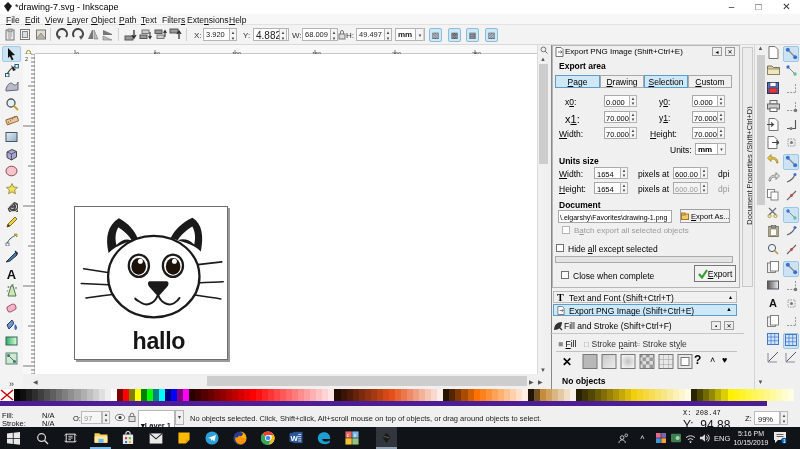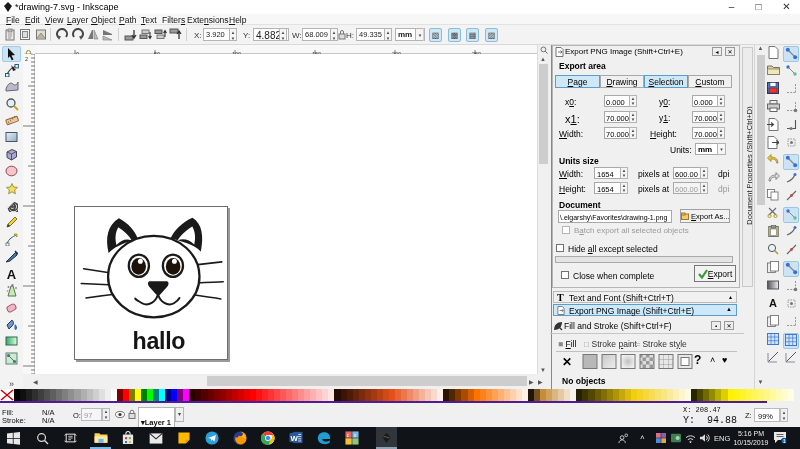--- a/index.html
+++ b/index.html
@@ -41,21 +41,21 @@
 
 #rightpanel { left:548px; top:45px; width:252px; height:344px; background:#f0f0f0; font-size:8px; color:#000;}
 .field { position:absolute; background:#fff; border:1px solid #a9a9a9; font-size:8px; color:#000; }
 .btn { position:absolute; background:#f2f2f2; border:1px solid #a0a0a0; font-size:8.5px; color:#000; text-align:center; }
 .bold { font-weight:bold; }
 .chk { position:absolute; width:8px; height:8px; background:#fff; border:1px solid #707070; }
 
 #palette { left:0px; top:389px; width:795px; height:12px; display:flex; }
 #palette div { flex:1 0 auto; height:12px; }
 
-#statusbar { left:0; top:401px; width:767px; height:26px; background:#f0f0f0; font-size:7.5px; color:#111; border-top:2px solid #4c1d95;}
+#statusbar { left:0; top:401px; width:767px; height:26px; background:#f0f0f0; font-size:7.5px; color:#111; border-top:5px solid #4c1d95;}
 
 #taskbar { left:0; top:427px; width:800px; height:22px; background:#101418; }
 .tico { position:absolute; top:3px; }
 </style>
 </head>
 <body>
 
 <div class="abs" id="titlebar">
   <svg style="position:absolute;left:3px;top:2px" width="10" height="10" viewBox="0 0 10 10">
       <path d="M5 0 L9 4 L5 10 L1 4 Z" fill="#1a1a1a"></path>
@@ -137,21 +137,21 @@
   <div class="tbfield" style="left:253px;width:36px;font-size:10px">4.882</div>
     <div class="spin" style="left:279px">▴<br>▾</div>
   <span class="tblab" style="left:292px">W:</span>
   <div class="tbfield" style="left:302px;width:29px;font-size:7.5px">68.009</div>
     <div class="spin" style="left:330px">▴<br>▾</div>
   <svg class="tbico" style="left:338px;width:8px" viewBox="0 0 8 13">
       <rect x="1" y="6" width="6" height="5" fill="#ddd" stroke="#777"></rect>
       <path d="M2.5 6 V4 a1.5 1.5 0 0 1 3 0 V6" fill="none" stroke="#777"></path>
     </svg>
   <span class="tblab" style="left:346px">H:</span>
-  <div class="tbfield" style="left:356px;width:29px;font-size:7.5px">49.335</div>
+  <div class="tbfield" style="left:356px;width:29px;font-size:7.5px">49.497</div>
     <div class="spin" style="left:384px">▴<br>▾</div>
   <div class="tbfield" style="left:395px;width:21px;font-weight:bold">mm</div>
   <div class="spin" style="left:415px;width:10px;line-height:12px">▾</div>
   <div class="tbsep" style="left:423px"></div>
   <div class="bluebtn" style="left:429px">▧</div>
   <div class="bluebtn" style="left:448px">▩</div>
   <div class="bluebtn" style="left:466px">▦</div>
   <div class="bluebtn" style="left:485px">▨</div>
 </div>
 
@@ -761,22 +761,23 @@
   <svg style="position:absolute;left:115px;top:7px" width="10" height="9" viewBox="0 0 10 9">
       <ellipse cx="5" cy="4.5" rx="4.5" ry="3" fill="#fff" stroke="#555" stroke-width="0.8"></ellipse>
       <circle cx="5" cy="4.5" r="1.6" fill="#333"></circle>
     </svg>
   <svg style="position:absolute;left:128px;top:6px" width="8" height="10" viewBox="0 0 8 10">
       <rect x="1" y="4.5" width="6" height="5" fill="#ddd" stroke="#777"></rect>
       <path d="M2.2 4.5 V3 a1.8 1.8 0 0 1 3.6 0 V4.5" fill="none" stroke="#777"></path>
     </svg>
   <div style="position:absolute;left:138px;top:4px;width:37px;height:15px;background:#fff;border:1px solid #b5b5b5;padding:10px 2px"><b>▾Layer 1</b></div>
   <div class="spin" style="left:175px;top:4px;width:9px;height:15px;line-height:13px;position:absolute;background:#f0f0f0;border:1px solid #b5b5b5;font-size:6px;text-align:center">▾</div>
+  <span style="position:absolute;left:190px;top:8px;color:#222">No objects selected. Click, Shift+click, Alt+scroll mouse on top of objects, or drag around objects to select.</span>
   <span style="position:absolute;left:683px;top:3px;font-family:'Liberation Mono',monospace;font-size:7px">X: 208.47</span>
-  <span style="position:absolute;left:683px;top:12px;font-family:Liberation Mono, monospace;font-size:10px">Y:&nbsp;&nbsp;94.88</span>
+  <span style="position:absolute;left:683px;top:12px;font-family:Liberation Sans, sans-serif;font-size:12px">Y:&nbsp;&nbsp;94.88</span>
   <span style="position:absolute;left:745px;top:8px">Z:</span>
   <div style="position:absolute;left:754px;top:5px;width:26px;height:14px;background:#fff;border:1px solid #bbb;padding:3px 3px">99%</div>
   <div class="spin" style="left:780px;top:5px;width:8px;height:14px;line-height:6px;position:absolute;background:#f0f0f0;border:1px solid #bbb;font-size:5px;text-align:center">▴<br>▾</div>
 </div>
 
 <div class="abs" id="taskbar">
   <svg class="tico" style="left:7px;top:5px" width="13" height="13" viewBox="0 0 15 15">
       <path d="M0 1.8 L6.7 0.9 V6.9 H0 Z M7.6 0.8 L15 0 V6.9 H7.6 Z M0 7.9 H6.7 V13.9 L0 13 Z M7.6 7.9 H15 V14.8 L7.6 13.9 Z" fill="#e8e8e8"></path>
     </svg>
   <svg class="tico" style="left:36px;top:5px" width="13" height="13" viewBox="0 0 14 14">

